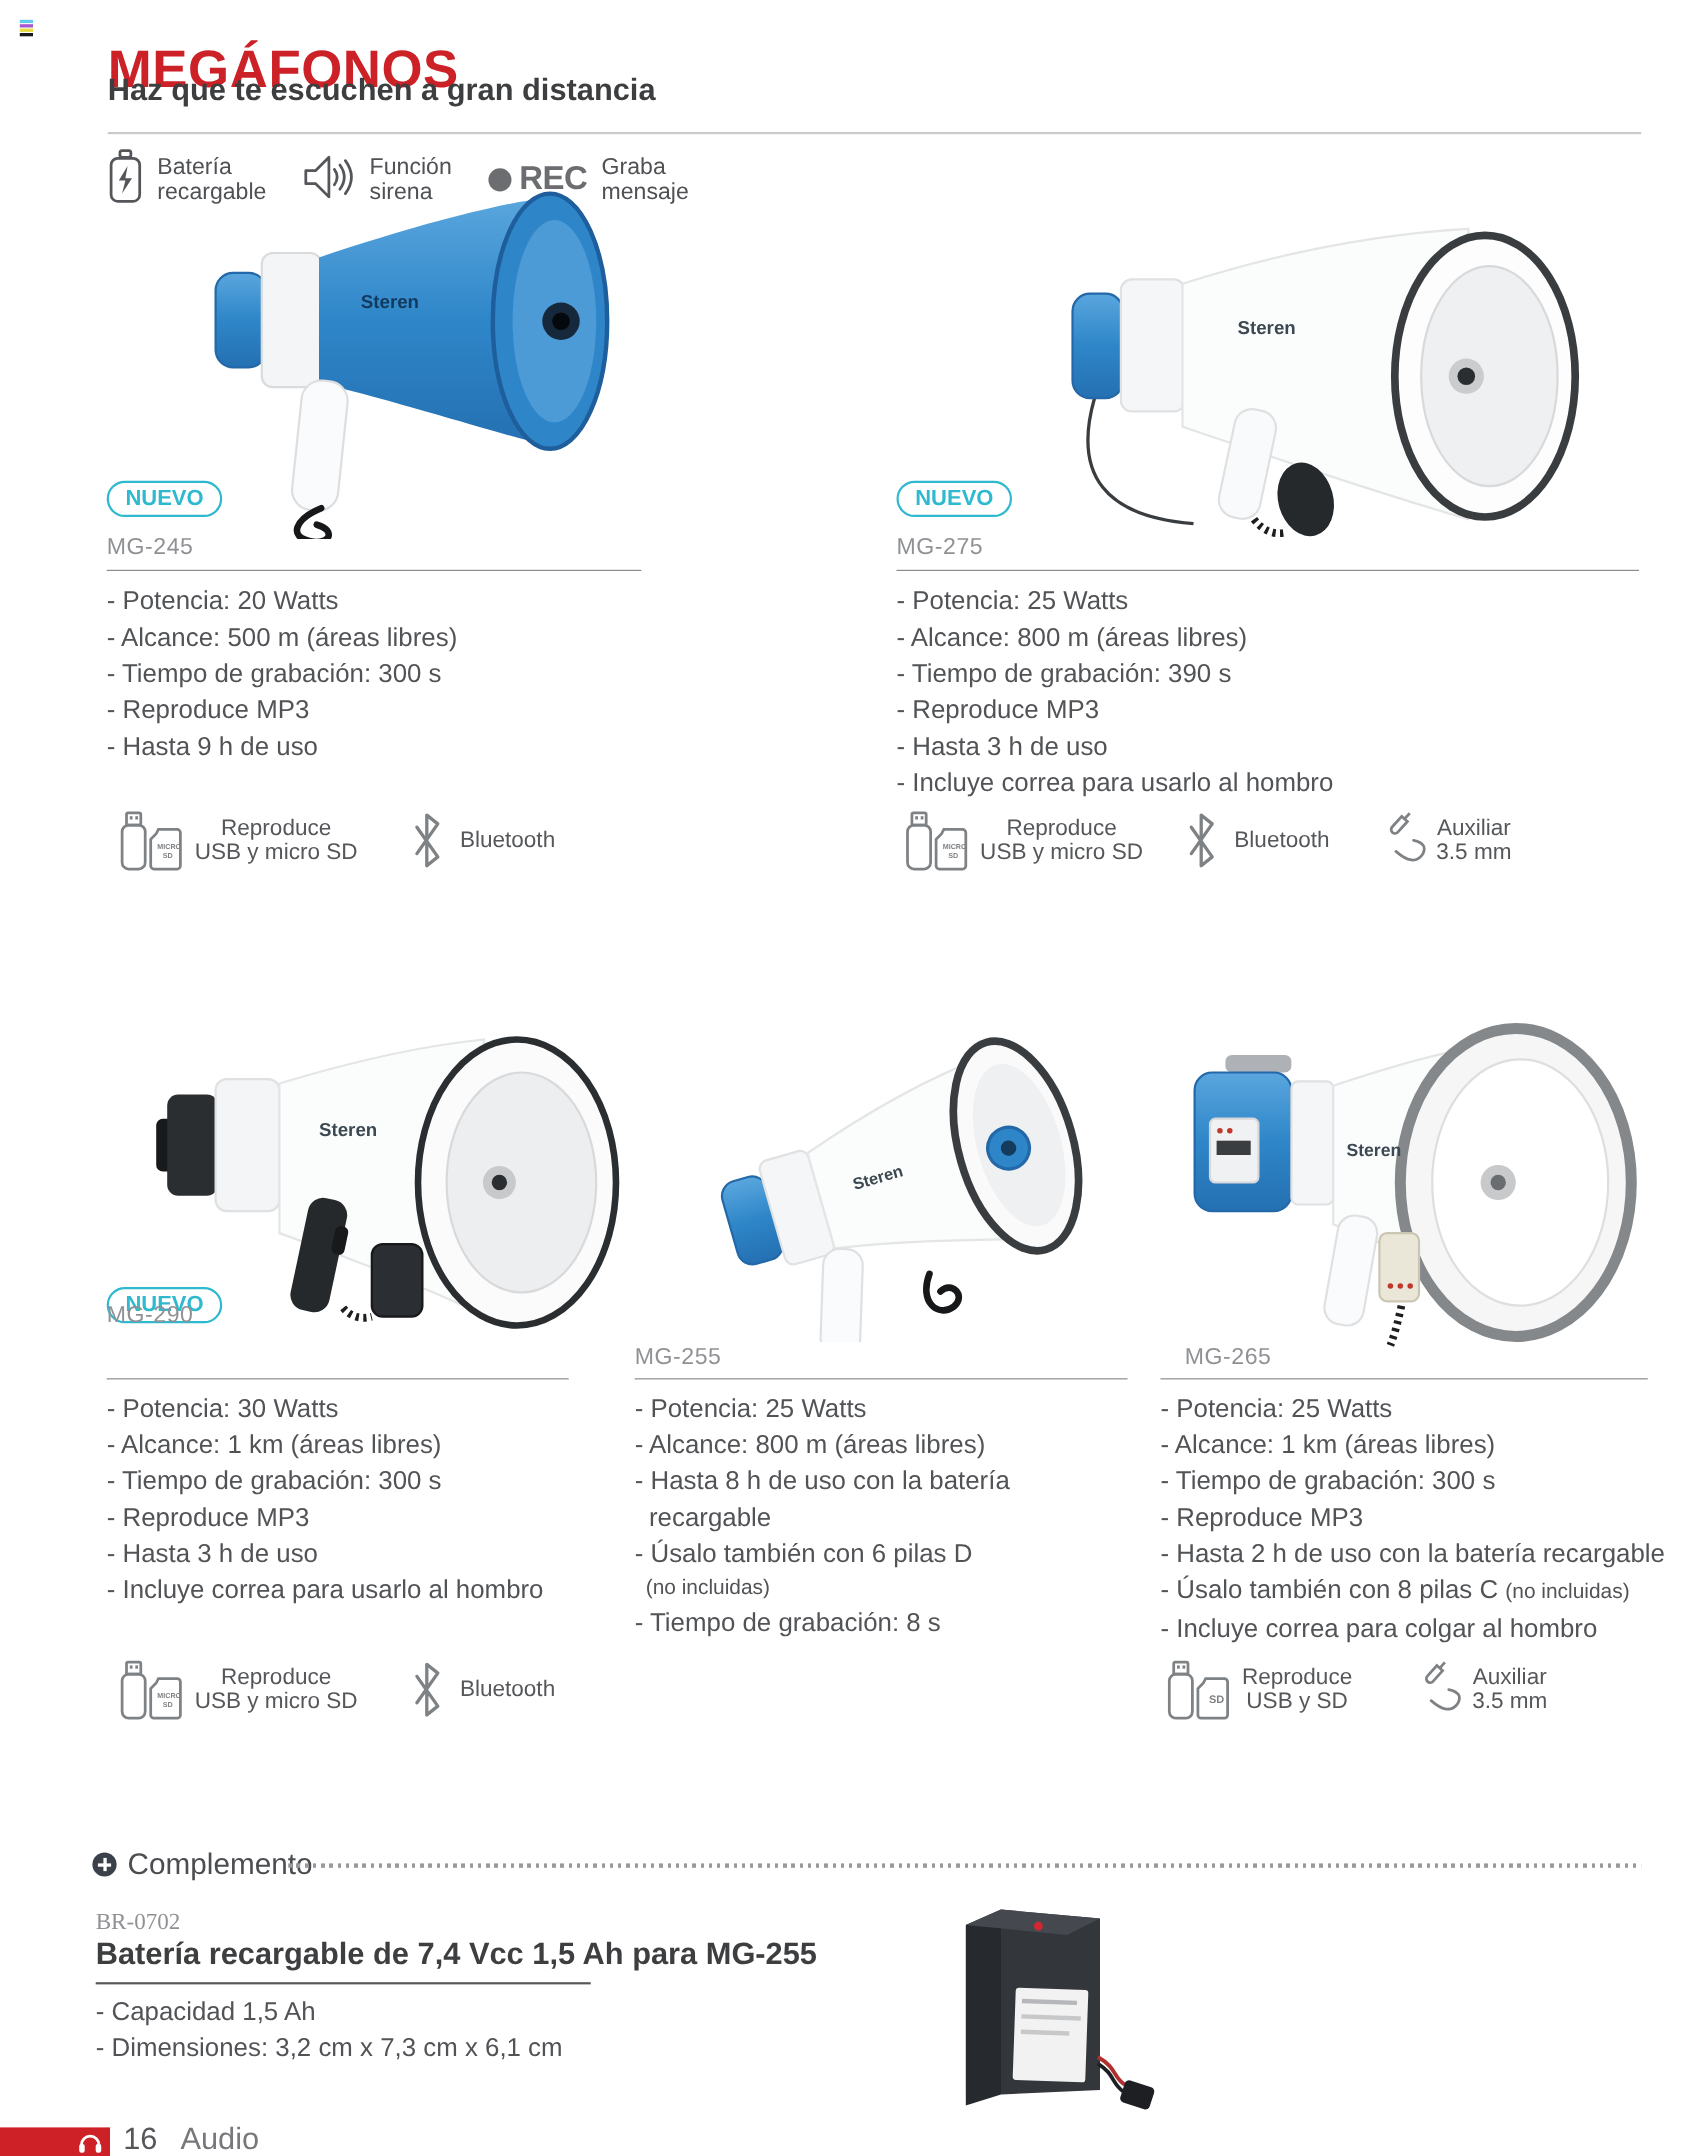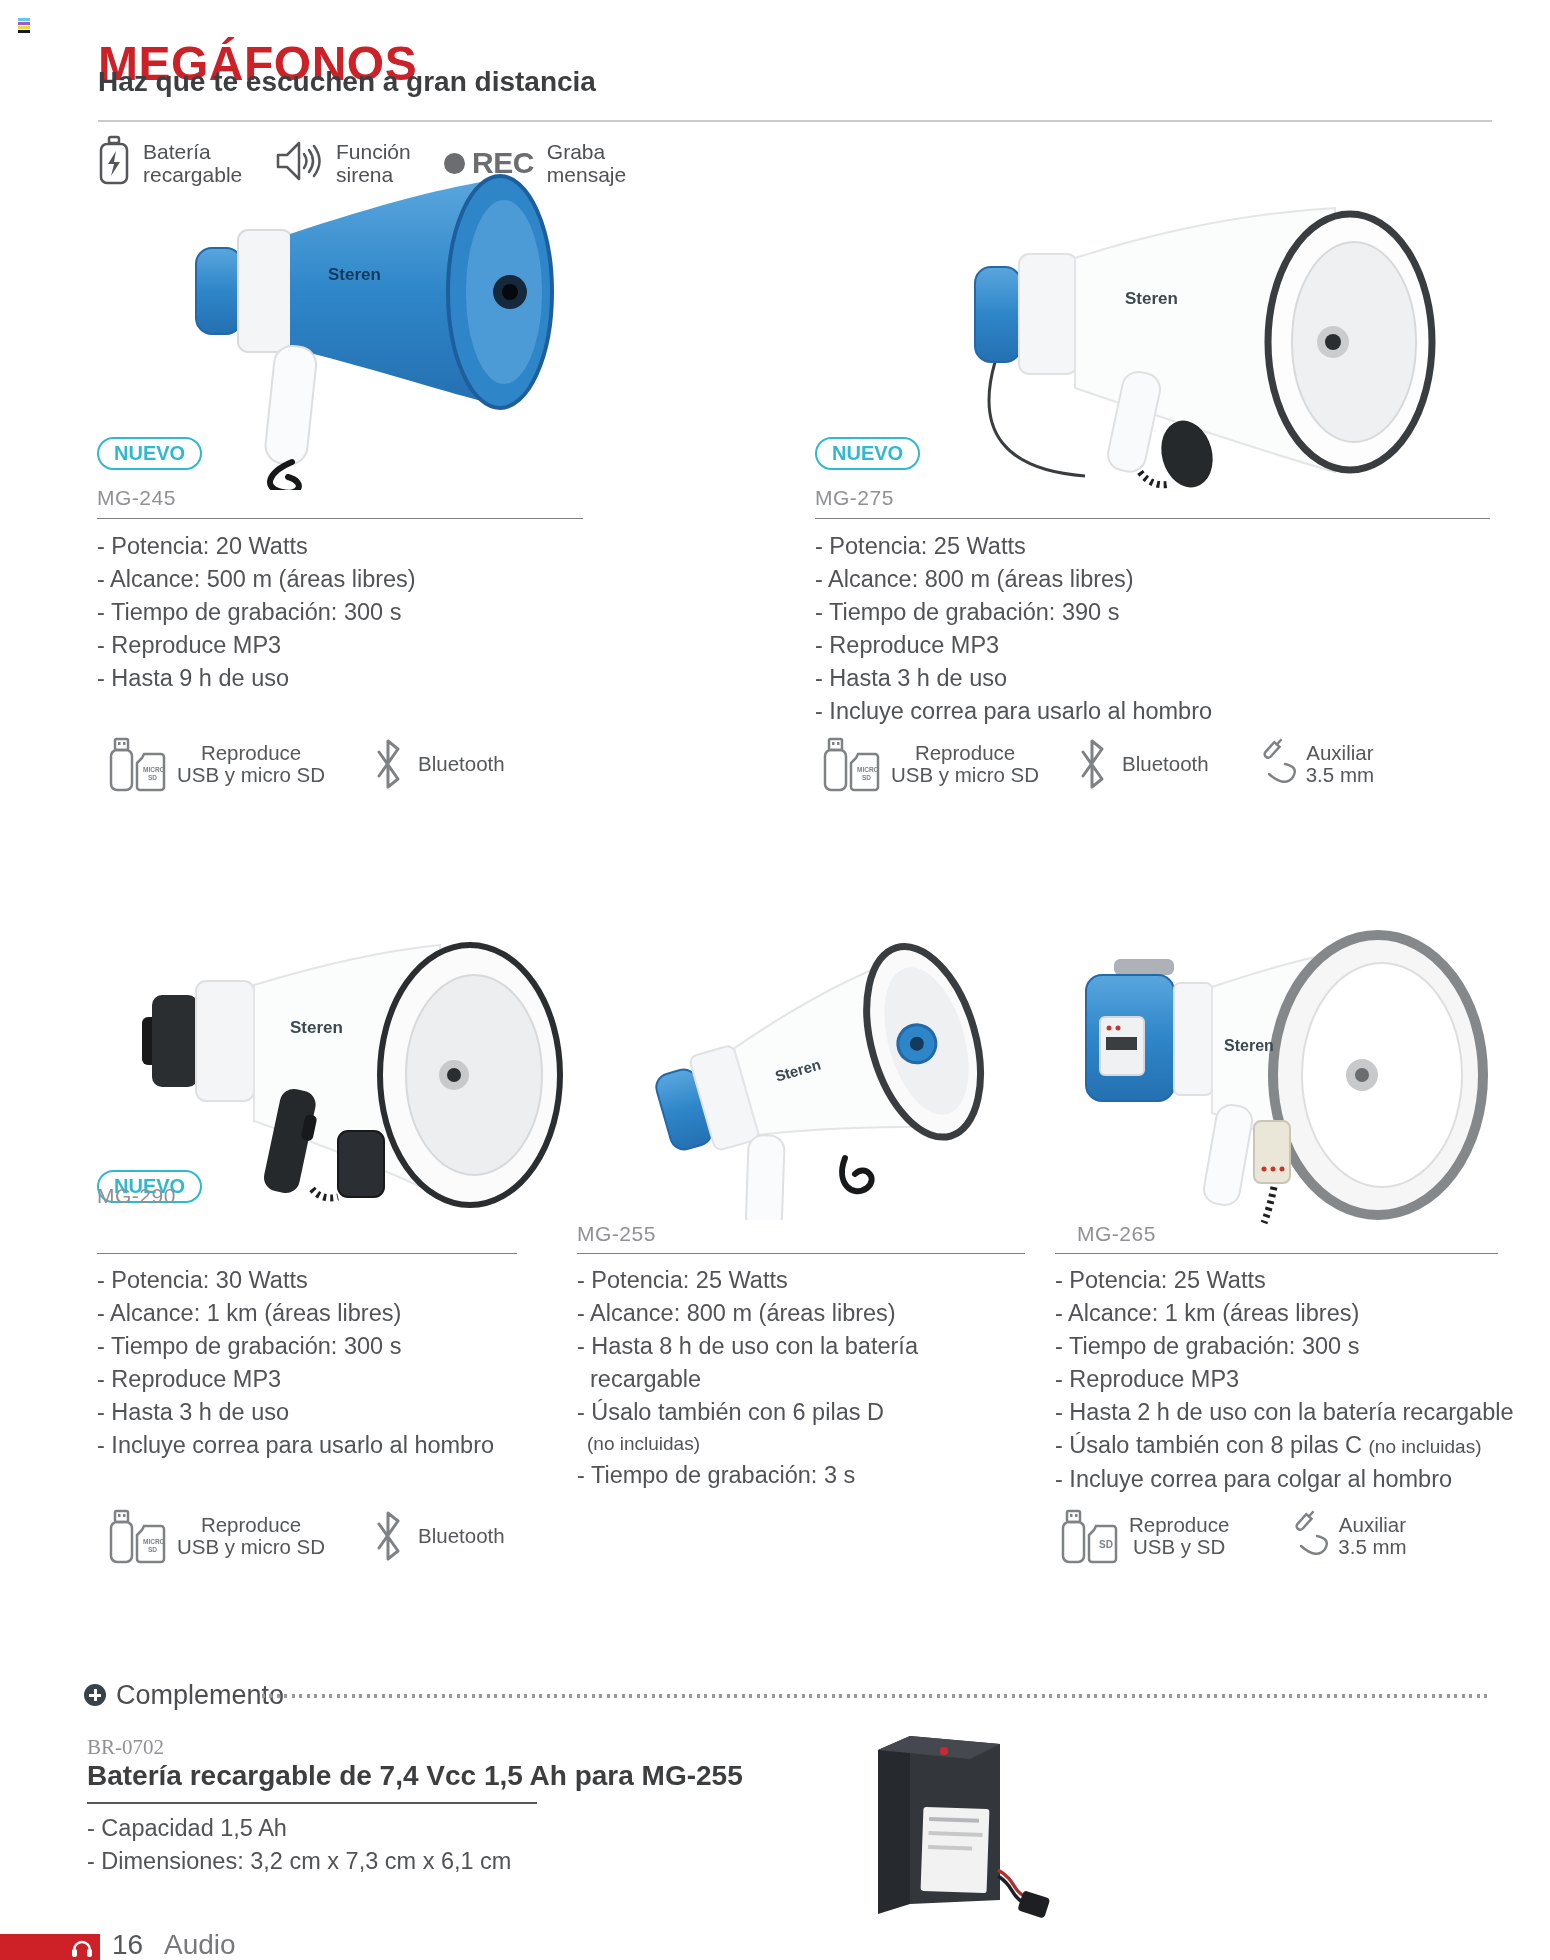--- a/index.html
+++ b/index.html
@@ -328,21 +328,21 @@
 
   <div class="code" style="left:577px;top:1222px;">MG-255</div>
   <div class="divider" style="left:577px;top:1253px;width:448px;"></div>
   <div class="specs" style="left:577px;top:1264px;width:460px;">
       <div class="spec-line">- Potencia: 25 Watts</div>
       <div class="spec-line">- Alcance: 800 m (áreas libres)</div>
       <div class="spec-line">- Hasta 8 h de uso con la batería</div>
       <div class="spec-line cont">recargable</div>
       <div class="spec-line">- Úsalo también con 6 pilas D</div>
       <div class="spec-line note">(no incluidas)</div>
-      <div class="spec-line">- Tiempo de grabación: 3 s</div>
+      <div class="spec-line">- Tiempo de grabación: 8 s</div>
     </div>
 
   <div class="code" style="left:1055px;top:1222px;margin-left:22px;">MG-265</div>
   <div class="divider" style="left:1055px;top:1253px;width:443px;"></div>
   <div class="specs" style="left:1055px;top:1264px;width:495px;">
       <div class="spec-line">- Potencia: 25 Watts</div>
       <div class="spec-line">- Alcance: 1 km (áreas libres)</div>
       <div class="spec-line">- Tiempo de grabación: 300 s</div>
       <div class="spec-line">- Reproduce MP3</div>
       <div class="spec-line">- Hasta 2 h de uso con la batería recargable</div>

